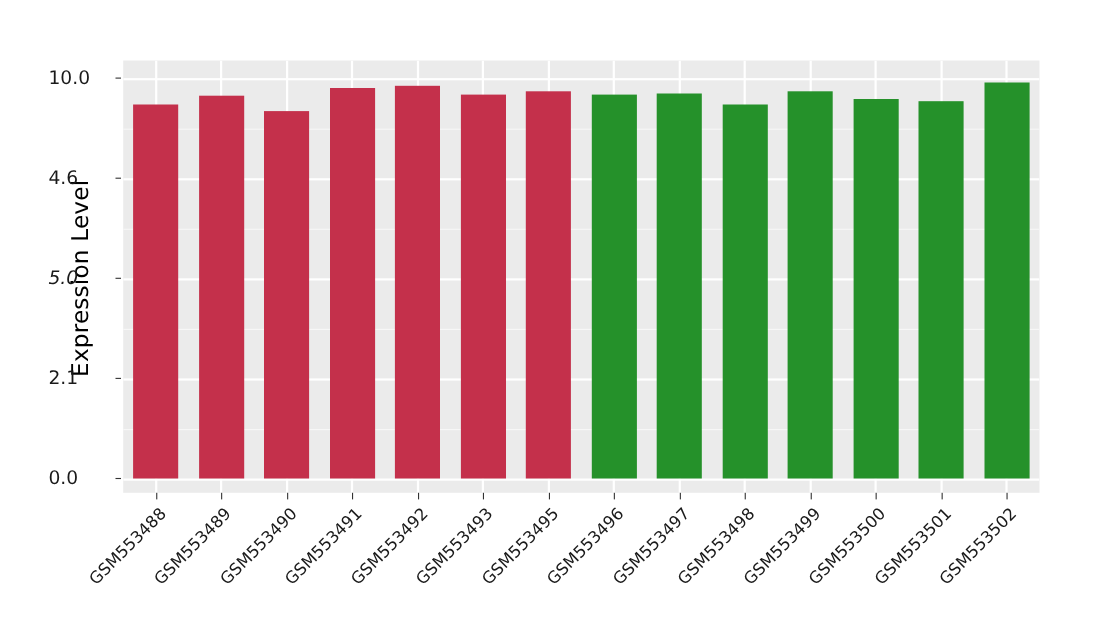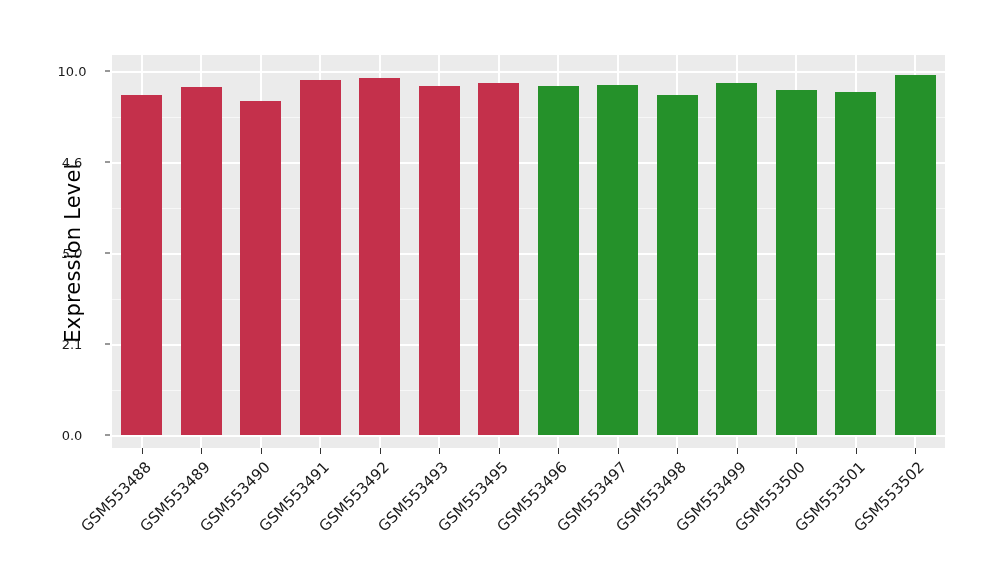--- a/index.html
+++ b/index.html
@@ -25,22 +25,22 @@
     display:flex;align-items:center;justify-content:center;
     font-size:21px;color:#000000;
     white-space:nowrap;
     letter-spacing:0.2px;
   }
 
   
   .y-tick-label{
     position:absolute;
     right:0; width:56px;
-    text-align:center;
-    font-size:13px;color:#1a1a1a;
+    text-align:left;
+    font-size:17px;color:#1a1a1a;
     transform:translateY(-50%);
   }
   .y-tick-mark{
     position:absolute;
     width:5px;height:1px;background:#333333;
     transform:translateY(-50%);
   }
 
   
   #panel{

